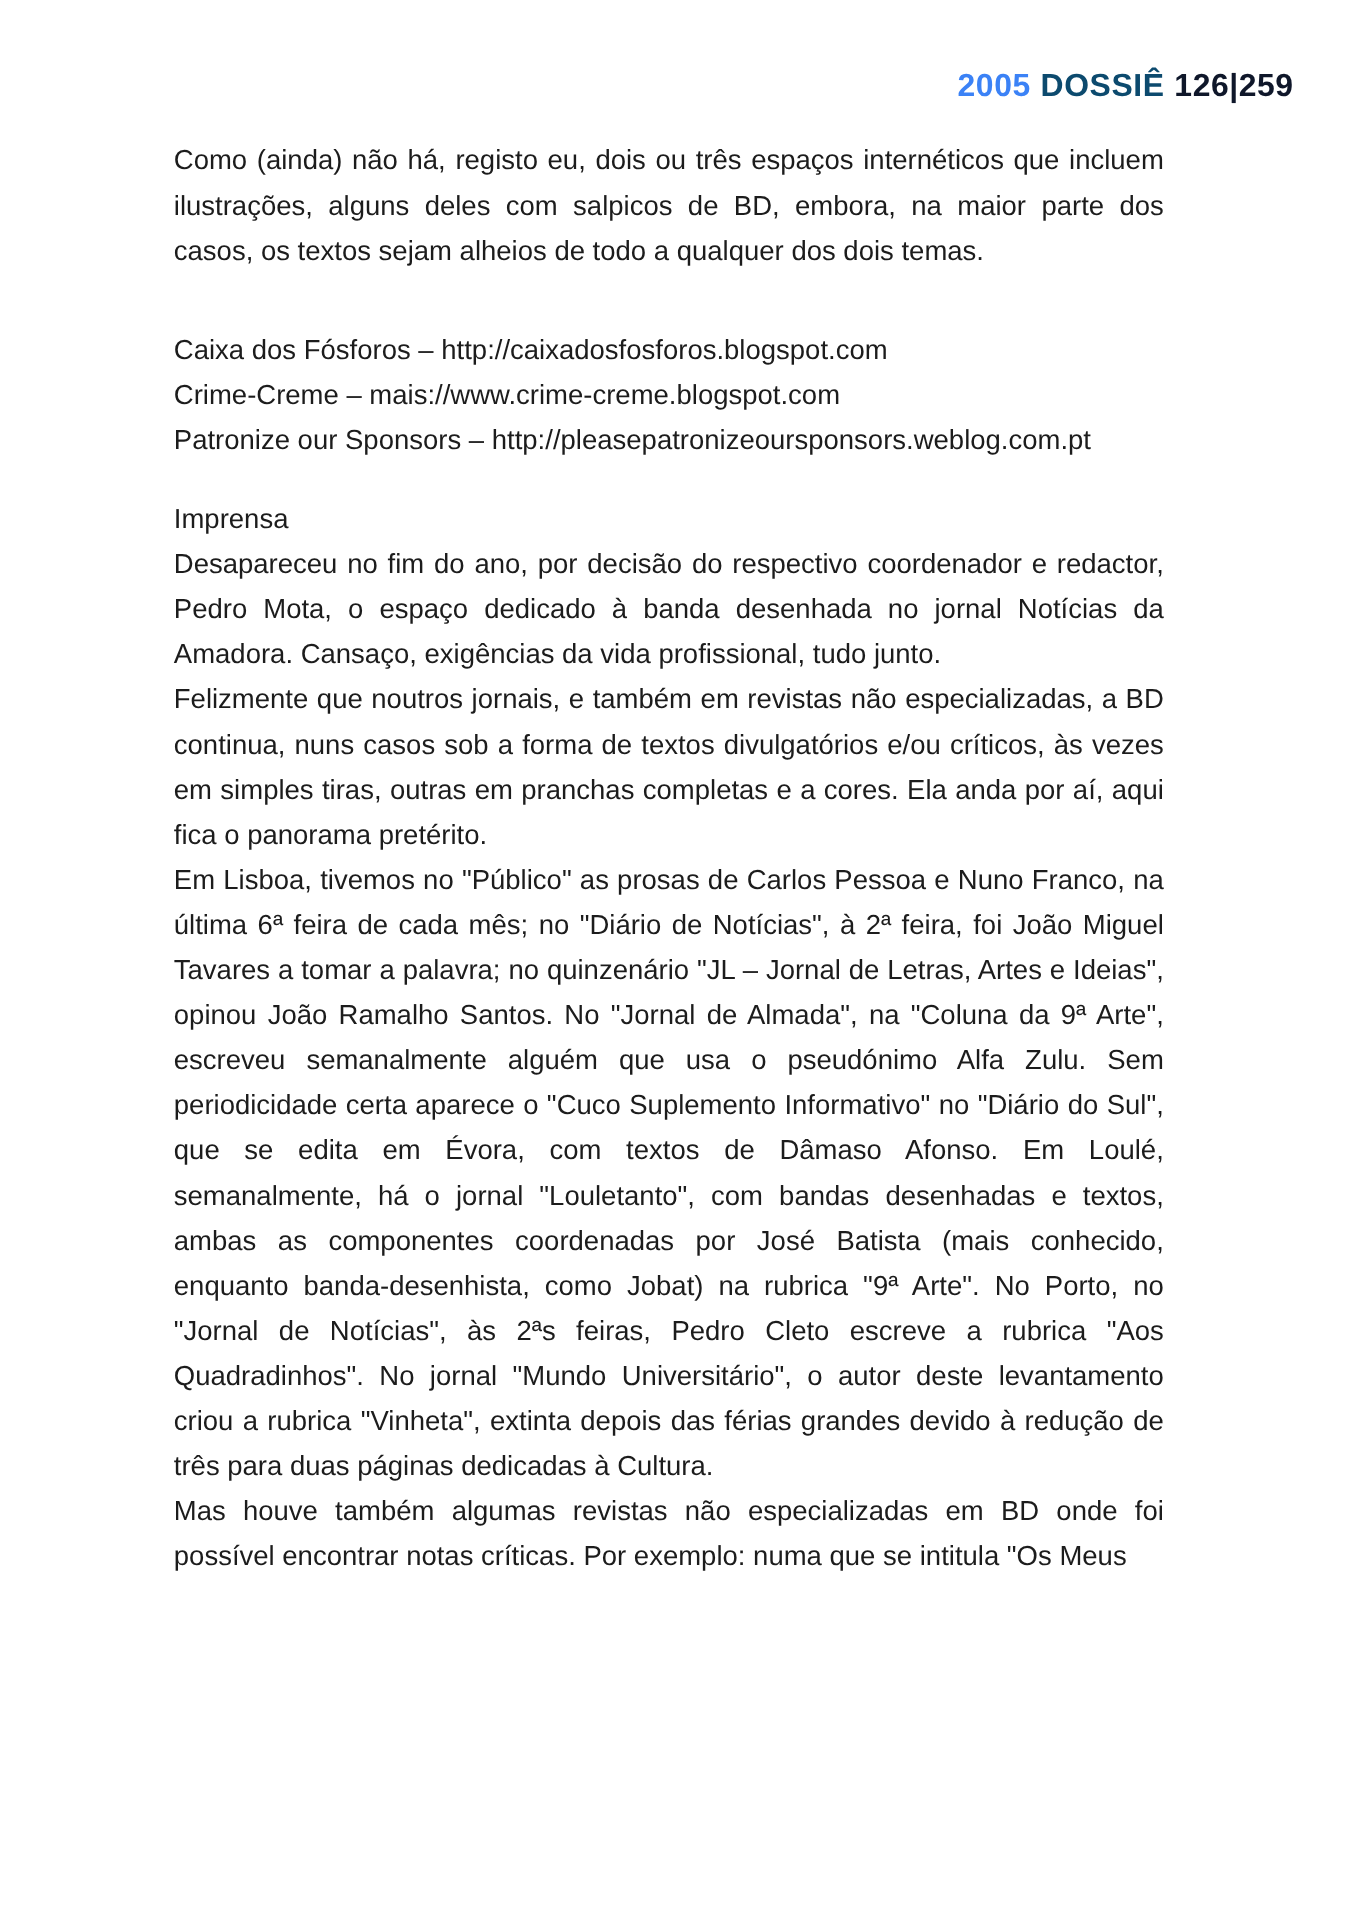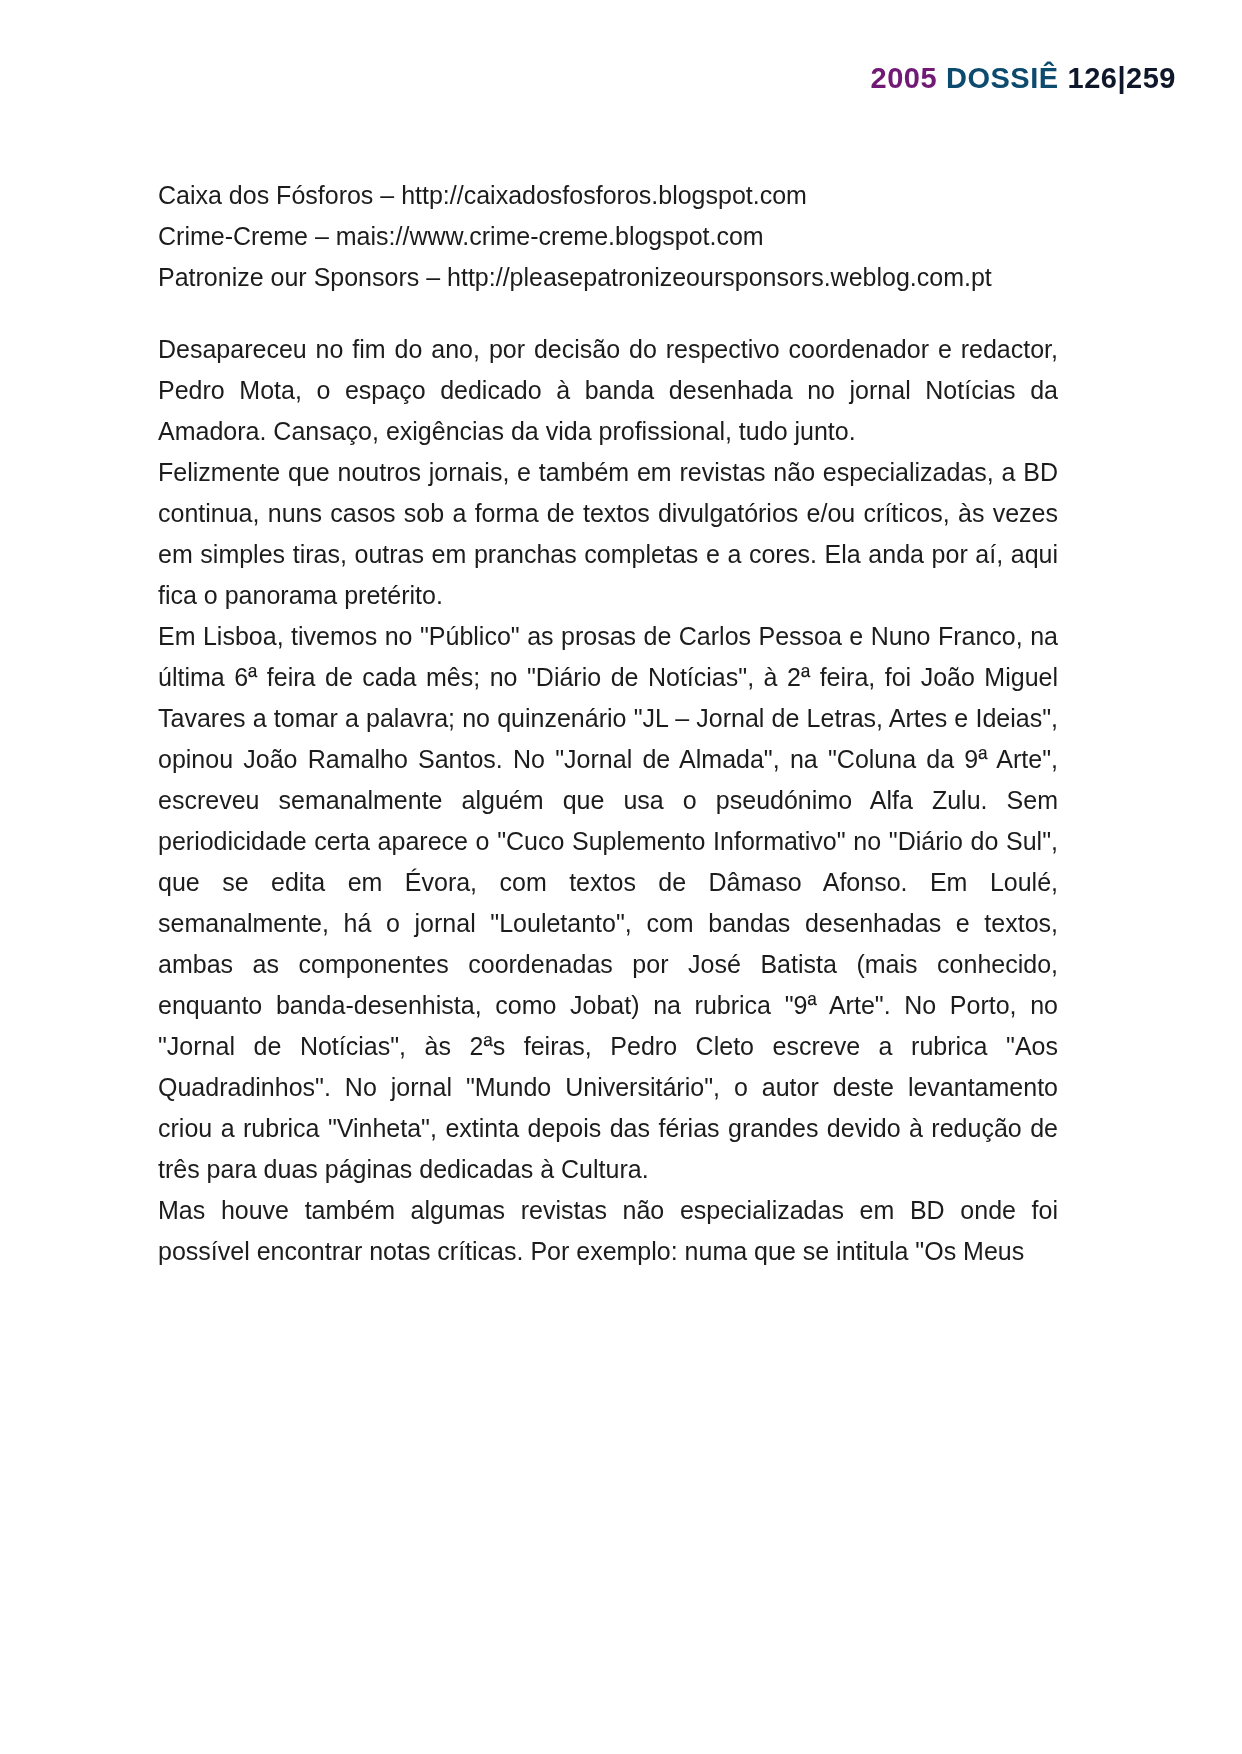--- a/index.html
+++ b/index.html
@@ -18,21 +18,21 @@
 
   .doc-header {
     position: absolute;
     top: 62px;
     right: 66px;
     font-size: 29px;
     font-weight: bold;
     letter-spacing: 0.5px;
     white-space: nowrap;
   }
-  .doc-header .year   { color: #701a75; margin-right: 9px; }
+  .doc-header .year   { color: #3b82f6; margin-right: 9px; }
   .doc-header .title  { color: #0c4a6e; margin-right: 9px; }
   .doc-header .pageno { color: #0f172a; }
 
   .doc-body {
     position: absolute;
     top: 126px;
     left: 158px;
     width: 900px;
     color: #1c1c1c;
     font-size: 25px;
@@ -52,28 +52,30 @@
 <body>
 
 <div class="page">
 
   <header class="doc-header">
     <span class="year">2005</span><span class="title">DOSSIÊ</span><span class="pageno">126|259</span>
   </header>
 
   <main class="doc-body">
 
+    <p class="para justify">Como (ainda) não há, registo eu, dois ou três espaços internéticos que incluem ilustrações, alguns deles com salpicos de BD, embora, na maior parte dos casos, os textos sejam alheios de todo a qualquer dos dois temas.</p>
 
     <div class="link-list">
       <p class="para">Caixa dos Fósforos – http://caixadosfosforos.blogspot.com</p>
       <p class="para">Crime-Creme – mais://www.crime-creme.blogspot.com</p>
       <p class="para">Patronize our Sponsors – http://pleasepatronizeoursponsors.weblog.com.pt</p>
     </div>
 
     <div class="imprensa-section">
+      <p class="para">Imprensa</p>
       <p class="para justify">Desapareceu no fim do ano, por decisão do respectivo coordenador e redactor, Pedro Mota, o espaço dedicado à banda desenhada no jornal Notícias da Amadora. Cansaço, exigências da vida profissional, tudo junto.</p>
       <p class="para justify">Felizmente que noutros jornais, e também em revistas não especializadas, a BD continua, nuns casos sob a forma de textos divulgatórios e/ou críticos, às vezes em simples tiras, outras em pranchas completas e a cores. Ela anda por aí, aqui fica o panorama pretérito.</p>
       <p class="para justify">Em Lisboa, tivemos no "Público" as prosas de Carlos Pessoa e Nuno Franco, na última 6ª feira de cada mês; no "Diário de Notícias", à 2ª feira, foi João Miguel Tavares a tomar a palavra; no quinzenário "JL – Jornal de Letras, Artes e Ideias", opinou João Ramalho Santos. No "Jornal de Almada", na "Coluna da 9ª Arte", escreveu semanalmente alguém que usa o pseudónimo Alfa Zulu. Sem periodicidade certa aparece o "Cuco Suplemento Informativo" no "Diário do Sul", que se edita em Évora, com textos de Dâmaso Afonso. Em Loulé, semanalmente, há o jornal "Louletanto", com bandas desenhadas e textos, ambas as componentes coordenadas por José Batista (mais conhecido, enquanto banda-desenhista, como Jobat) na rubrica "9ª Arte". No Porto, no "Jornal de Notícias", às 2ªs feiras, Pedro Cleto escreve a rubrica "Aos Quadradinhos". No jornal "Mundo Universitário", o autor deste levantamento criou a rubrica "Vinheta", extinta depois das férias grandes devido à redução de três para duas páginas dedicadas à Cultura.</p>
       <p class="para justify">Mas houve também algumas revistas não especializadas em BD onde foi possível encontrar notas críticas. Por exemplo: numa que se intitula "Os Meus</p>
     </div>
 
   </main>
 </div>
 
 </body></html>

